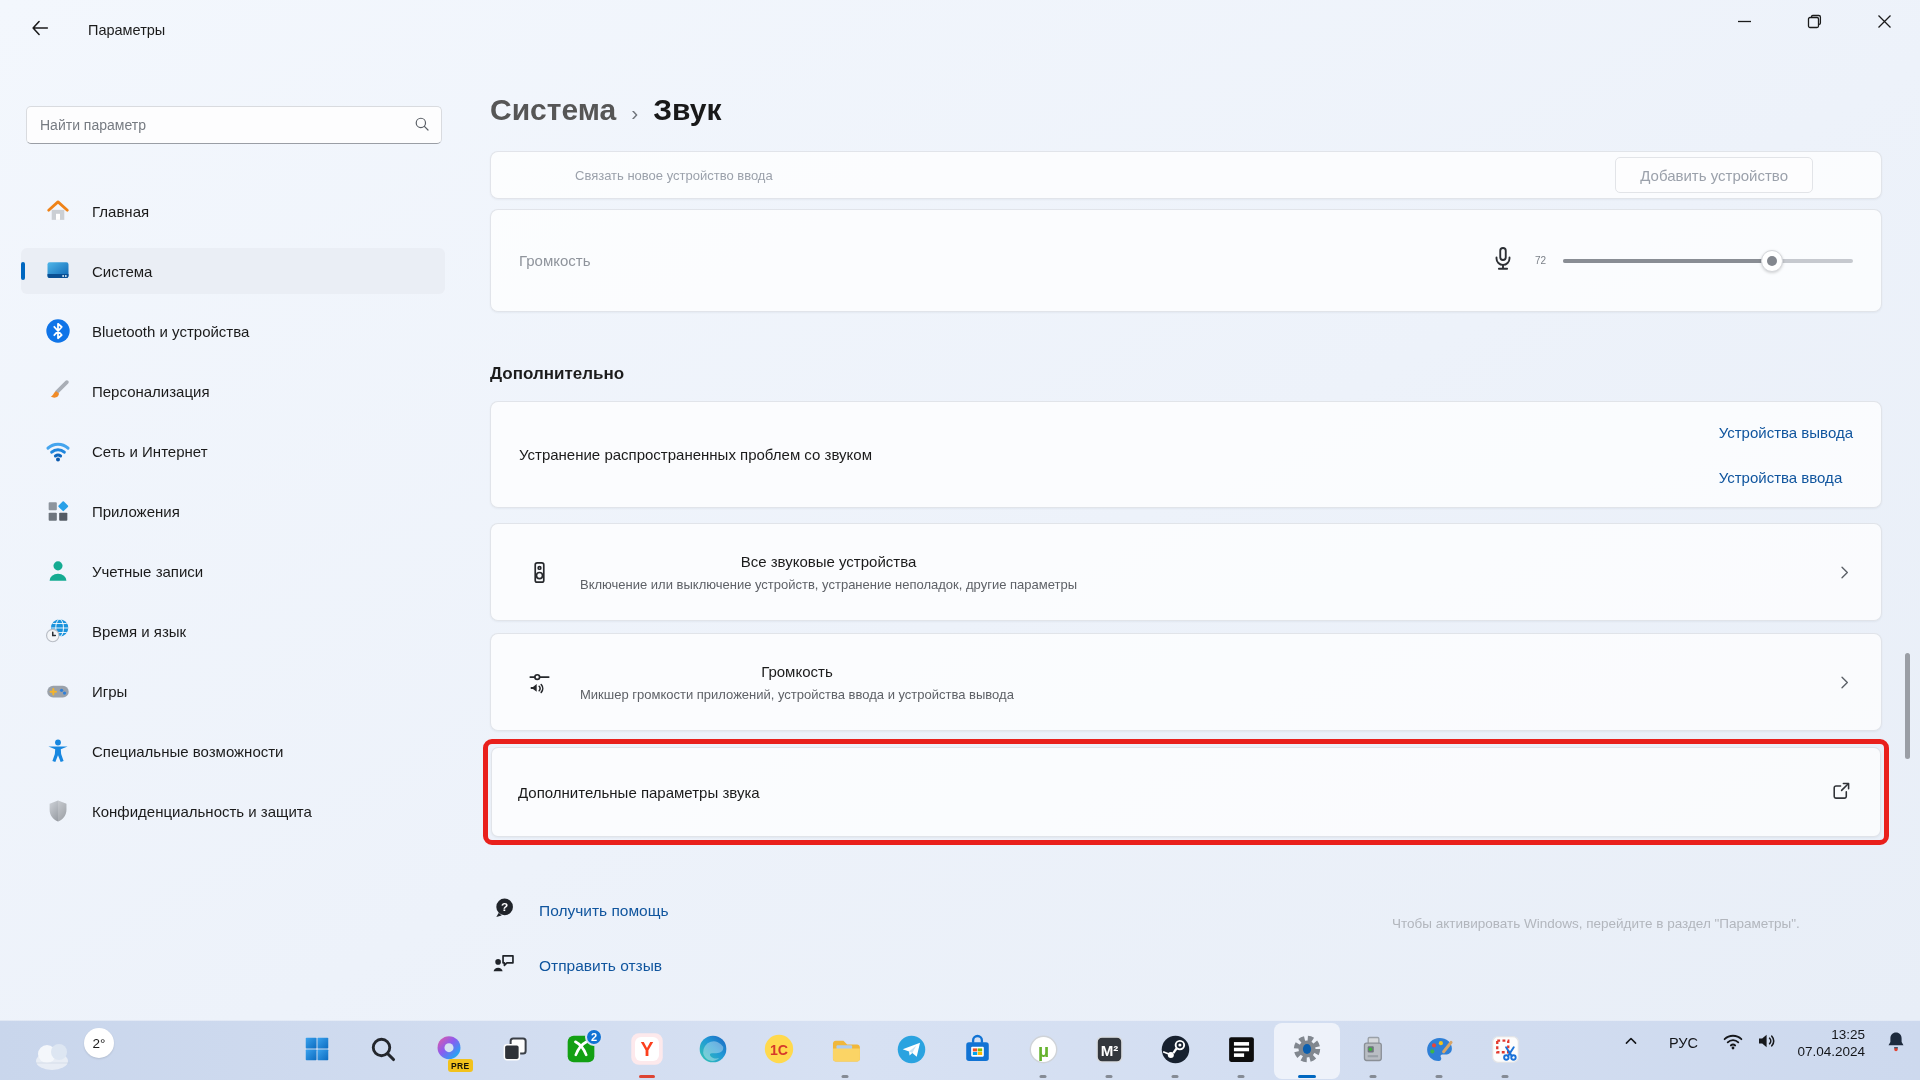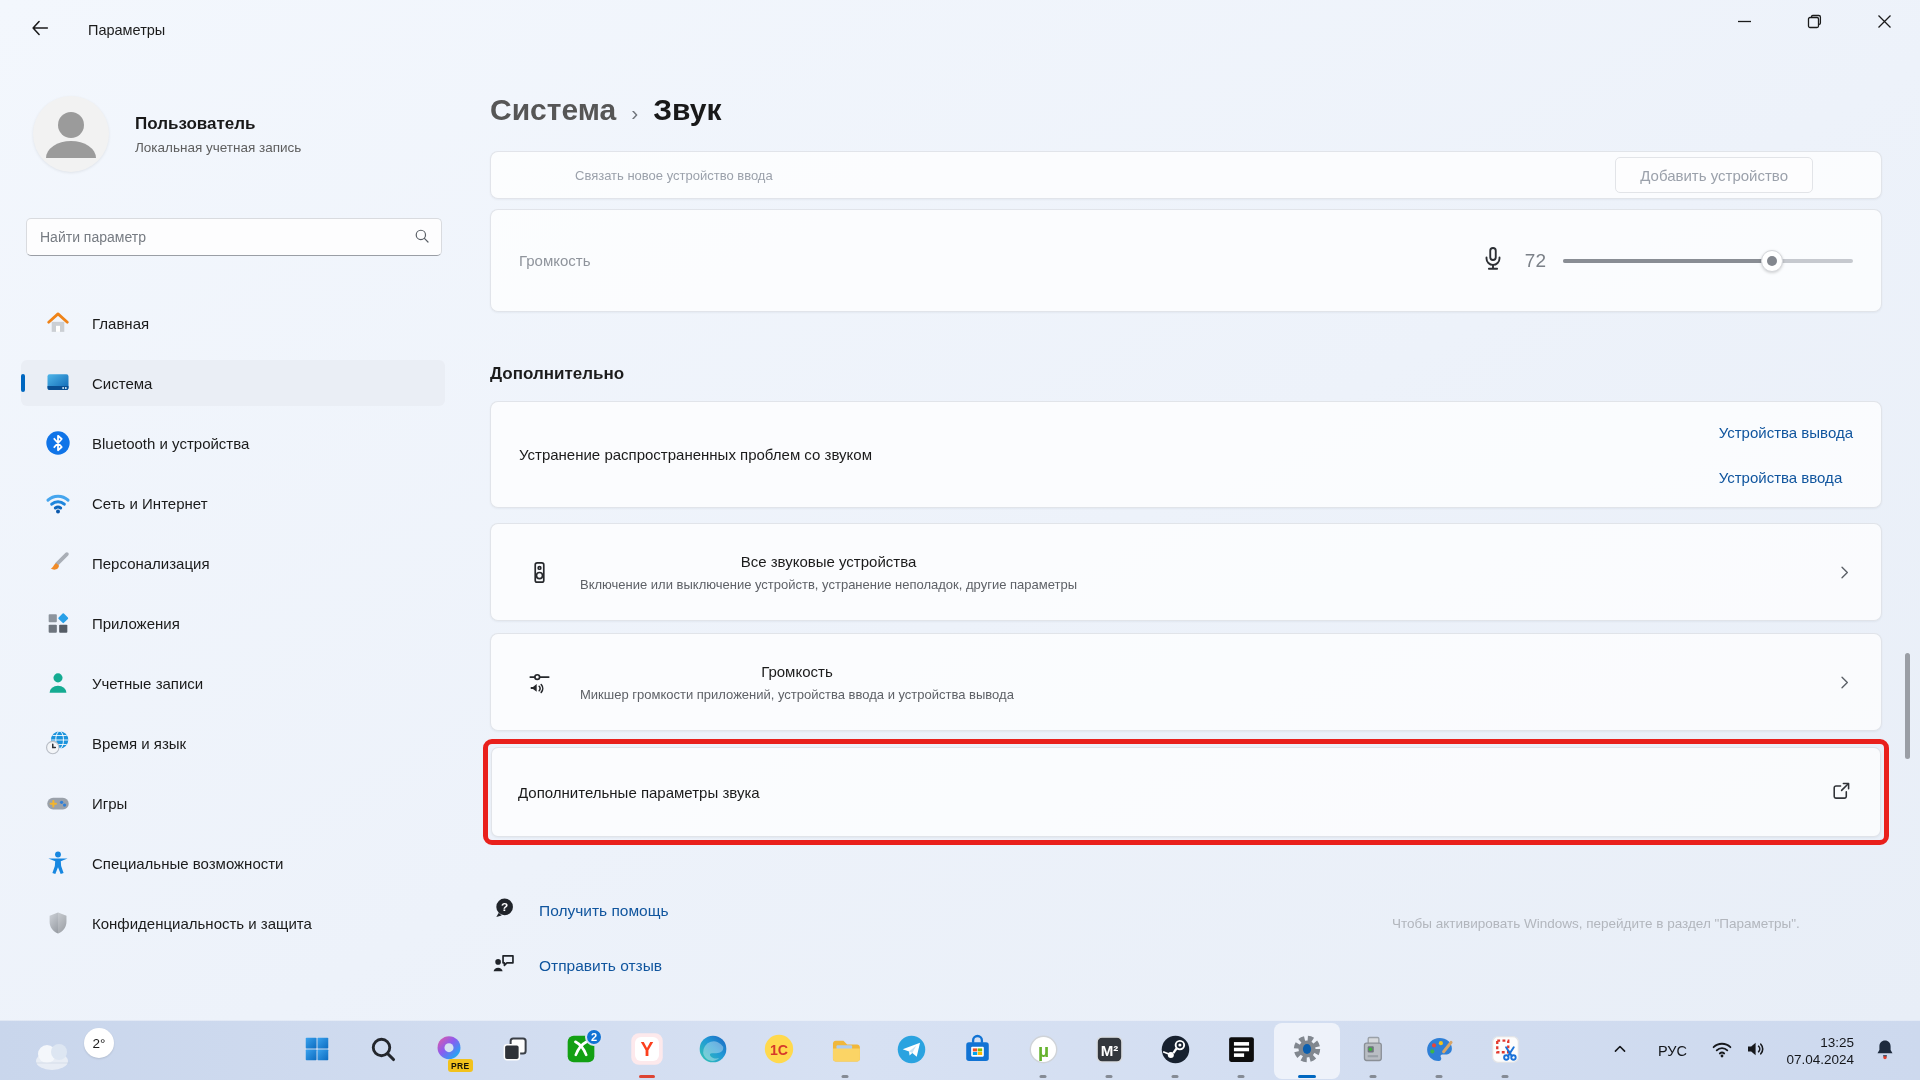--- a/index.html
+++ b/index.html
@@ -54,21 +54,21 @@
 
   .card-pair { height:48px; margin-top:24px; display:flex; align-items:center; justify-content:space-between;
     padding:0 28px; overflow:visible; }
   .card-pair .lbl { margin-left:56px; font-size:13px; color:#9ba1ab; }
   .btn-ghost { height:36px; padding:0 24px; margin-right:40px; display:flex; align-items:center;
     border:1px solid #e2e4e8; border-radius:5px; background:#fdfdfe; color:#9ba1ab; font-size:15px; cursor:pointer; }
 
   .card-vol { height:103px; margin-top:10px; display:flex; align-items:center; padding:0 28px; }
   .card-vol .lbl { font-size:15px; color:#8f949c; }
   .vol-ctrls { margin-left:auto; display:flex; align-items:center; gap:17px; }
-  .vol-val { font-size:19px; color:#7b8088; }
+  .vol-val { font-size:10px; color:#7b8088; }
   .slider { position:relative; width:290px; height:24px; cursor:pointer; }
   .slider .track { position:absolute; left:0; right:0; top:10px; height:4px; border-radius:2px; background:#c6c9cf; }
   .slider .fill { position:absolute; left:0; top:10px; height:4px; border-radius:2px; background:#898d94; }
   .slider .thumb { position:absolute; top:1px; width:22px; height:22px; margin-left:-11px; border-radius:50%;
     background:#fff; border:1px solid #d5d7db; box-shadow:0 1px 3px rgba(0,0,0,.18); }
   .slider .thumb::after { content:""; position:absolute; left:5px; top:5px; width:10px; height:10px;
     border-radius:50%; background:#83878e; }
 
   .section-title { margin-top:52px; font-size:17px; font-weight:700; color:#1c1c1c; }
 
@@ -116,21 +116,21 @@
     border-radius:2px; background:#858b95; }
   .slot .dot.red { width:16px; background:#dd4433; }
   .slot .dot.blue { width:18px; background:#0067c0; }
   .slot.hl { background:rgba(255,255,255,.62); }
   .badge-num { position:absolute; top:5px; right:11px; min-width:18px; height:18px; padding:0 3px;
     background:#1173d4; color:#fff; font-size:11px; font-weight:700; border-radius:9px;
     display:flex; align-items:center; justify-content:center; border:2px solid #d6e0f2; }
   .badge-pre { position:absolute; bottom:7px; right:9px; background:#f2c21c; color:#15130a; font-size:8.5px;
     font-weight:700; padding:1.5px 3.5px; border-radius:3px; letter-spacing:.3px; }
 
-  .tray { position:absolute; right:0; top:0; height:60px; display:flex; align-items:center; padding-right:16px; }
+  .tray { position:absolute; right:0; top:0; height:60px; display:flex; padding-right:5px; }
   .tray .titem { display:flex; align-items:center; justify-content:center; height:44px; border-radius:6px; cursor:pointer; }
   .tray-chevron { width:36px; }
   .tray-lang { width:52px; font-size:14.5px; color:#14161a; margin:0 8px; }
   .tray-net { width:66px; gap:10px; }
   .clock { text-align:right; font-size:13.5px; color:#14161a; line-height:17px; margin:0 12px 0 14px; }
   .tray-bell { width:38px; }
 </style>
 </head>
 <body>
 
@@ -159,32 +159,20 @@
       </div>
       <div class="ctl">
         <span><svg width="15" height="15" viewBox="0 0 15 15">
               <path d="M1.5 1.5 L13.5 13.5 M13.5 1.5 L1.5 13.5" stroke="#1b1b1b" stroke-width="1.3"></path>
             </svg></span>
       </div>
     </div>
   </div>
 
   <div class="sidebar">
-    <div class="profile">
-      <div class="avatar">
-        <svg width="76" height="76" viewBox="0 0 76 76">
-            <circle cx="38" cy="29" r="13" fill="#9b9b9b"></circle>
-            <path d="M13 62 a25 17 0 0 1 50 0 z" fill="#9b9b9b"></path>
-          </svg>
-      </div>
-      <div class="profile-texts">
-        <div class="profile-name">Пользователь</div>
-        <div class="profile-sub">Локальная учетная запись</div>
-      </div>
-    </div>
 
     <div class="searchbox">
       <input type="text" placeholder="Найти параметр" style="">
       <span class="sicon">
         <svg width="18" height="18" viewBox="0 0 24 24">
             <circle cx="10.5" cy="10.5" r="6.2" fill="none" stroke="#5a5f66" stroke-width="1.6"></circle>
             <line x1="15.2" y1="15.2" x2="20" y2="20" stroke="#5a5f66" stroke-width="1.6" stroke-linecap="round"></line>
           </svg>
       </span>
     </div>
@@ -222,36 +210,36 @@
             <svg width="28" height="28" viewBox="0 0 24 24">
               <circle cx="12" cy="12" r="10" fill="#0f74e8"></circle>
               <path d="M8.8 8.4 L15.2 15.4 L12 18.2 V5.8 L15.2 8.6 L8.8 15.6" stroke="#fff" stroke-width="1.5" fill="none" stroke-linejoin="round" stroke-linecap="round"></path>
             </svg>
           </span>
         <span class="lbl">Bluetooth и устройства</span>
       </div>
       <div class="nav-item">
         <span class="icn">
             <svg width="28" height="28" viewBox="0 0 24 24">
+              <path d="M19.6 4.4 L11 13" stroke="#a9aeb6" stroke-width="3.2" stroke-linecap="round"></path>
+              <path d="M10.6 12.2 c-2.6 .8 -2 3.4 -4.8 4.6 c3.4 2.2 7.2 .2 7 -2.6 z" fill="#f08b28"></path>
+            </svg>
+          </span>
+        <span class="lbl">Персонализация</span>
+      </div>
+      <div class="nav-item">
+        <span class="icn">
+            <svg width="28" height="28" viewBox="0 0 24 24">
               <path d="M3.4 9.6 a12.6 12.6 0 0 1 17.2 0" stroke="#45a5ee" stroke-width="2.6" fill="none" stroke-linecap="round"></path>
               <path d="M6.6 13 a8 8 0 0 1 10.8 0" stroke="#1f86dd" stroke-width="2.6" fill="none" stroke-linecap="round"></path>
               <path d="M9.8 16.3 a3.6 3.6 0 0 1 4.4 0" stroke="#0e67be" stroke-width="2.6" fill="none" stroke-linecap="round"></path>
               <circle cx="12" cy="19.2" r="1.7" fill="#0a59ad"></circle>
             </svg>
           </span>
         <span class="lbl">Сеть и Интернет</span>
-      </div>
-      <div class="nav-item">
-        <span class="icn">
-            <svg width="28" height="28" viewBox="0 0 24 24">
-              <path d="M19.6 4.4 L11 13" stroke="#a9aeb6" stroke-width="3.2" stroke-linecap="round"></path>
-              <path d="M10.6 12.2 c-2.6 .8 -2 3.4 -4.8 4.6 c3.4 2.2 7.2 .2 7 -2.6 z" fill="#f08b28"></path>
-            </svg>
-          </span>
-        <span class="lbl">Персонализация</span>
       </div>
       <div class="nav-item">
         <span class="icn">
             <svg width="28" height="28" viewBox="0 0 24 24">
               <rect x="4" y="4.4" width="7" height="7" rx=".8" fill="#8d949d"></rect>
               <rect x="4" y="13.4" width="7" height="7" rx=".8" fill="#6e757e"></rect>
               <rect x="13" y="13.4" width="7" height="7" rx=".8" fill="#555c65"></rect>
               <rect x="13.3" y="4.7" width="6.4" height="6.4" rx=".8" fill="#28a0e8" transform="rotate(45 16.5 7.9)"></rect>
             </svg>
           </span>

